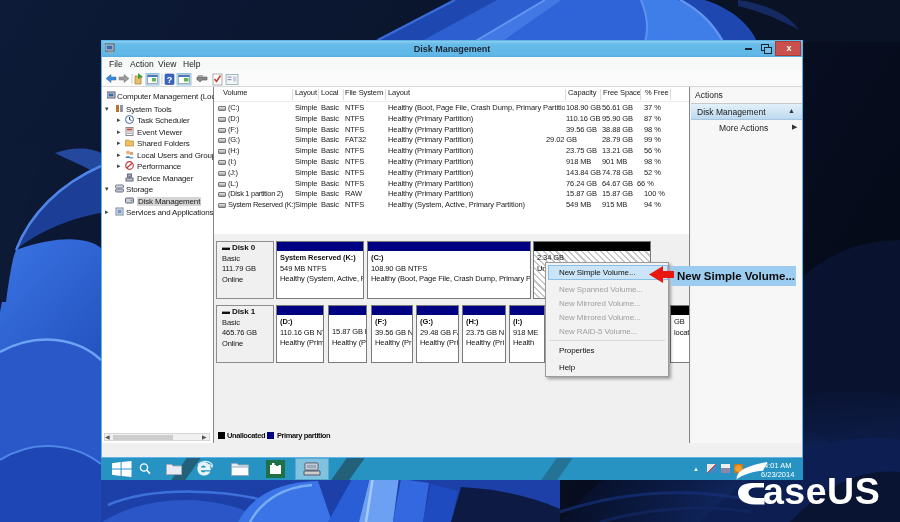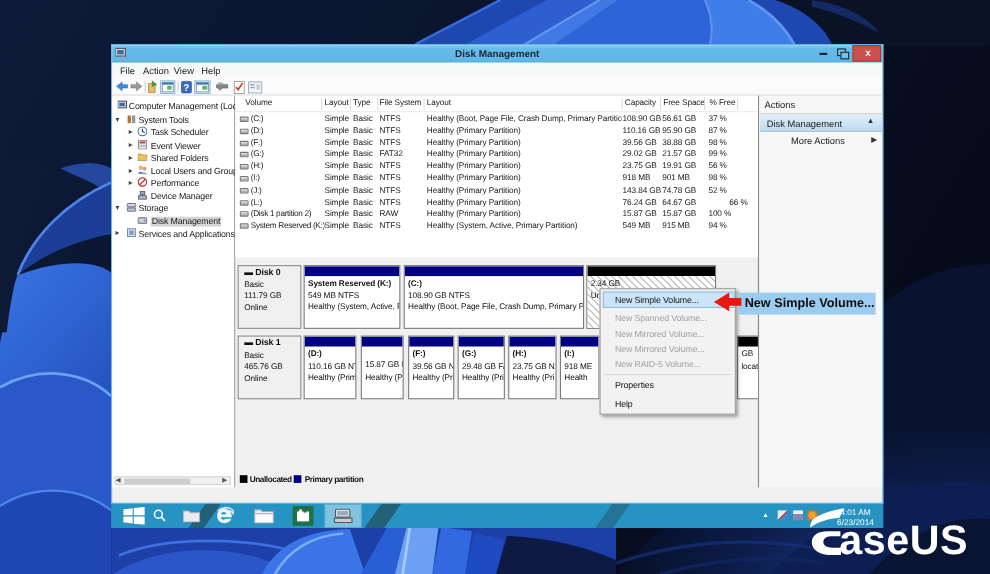--- a/index.html
+++ b/index.html
@@ -250,21 +250,21 @@
     </div>
 
     <div class="abs" style="left:3px;top:393px;width:106px;height:8px;background:#f0f0f0;border:1px solid #d5d5d5"></div>
     <div class="abs" style="left:4px;top:394px;width:7px;height:6px;font-size:6px;color:#555;line-height:6px">◀</div>
     <div class="abs" style="left:101px;top:394px;width:7px;height:6px;font-size:6px;color:#555;line-height:6px">▶</div>
     <div class="abs" style="left:12px;top:394.5px;width:60px;height:5.5px;background:#cdcdcd"></div>
     <div id="center" class="abs"></div>
     <div id="vlist" class="abs">
       <div class="hcell" style="left:9px">Volume</div>
       <div class="hcell" style="left:81px">Layout</div>
-      <div class="hcell" style="left:107px">Type</div>
+      <div class="hcell" style="left:107px">Local</div>
       <div class="hcell" style="left:131px">File System</div>
       <div class="hcell" style="left:174px">Layout</div>
       <div class="hcell" style="left:354px">Capacity</div>
       <div class="hcell" style="left:389px">Free Space</div>
       <div class="hcell" style="left:431px">% Free</div>
       <div class="hsep" style="left:78px"></div>
       <div class="hsep" style="left:104px"></div>
       <div class="hsep" style="left:129px"></div>
       <div class="hsep" style="left:171px"></div>
       <div class="hsep" style="left:351px"></div>
@@ -305,33 +305,33 @@
         <span style="left:388px">38.88 GB</span>
         <span style="left:430px">98 %</span>
       </div>
       <div class="vrow" style="top:48.4px">
         <i class="vicon"></i>
         <span style="left:14px">(G:)</span>
         <span style="left:81px">Simple</span>
         <span style="left:107px">Basic</span>
         <span style="left:131px">FAT32</span>
         <span style="left:174px">Healthy (Primary Partition)</span>
-        <span style="left:352px">29.02 GB</span>
-        <span style="left:388px">21.57 GB</span>
+        <span style="left:332px">29.02 GB</span>
+        <span style="left:388px">28.79 GB</span>
         <span style="left:430px">99 %</span>
       </div>
       <div class="vrow" style="top:59.2px">
         <i class="vicon"></i>
         <span style="left:14px">(H:)</span>
         <span style="left:81px">Simple</span>
         <span style="left:107px">Basic</span>
         <span style="left:131px">NTFS</span>
         <span style="left:174px">Healthy (Primary Partition)</span>
         <span style="left:352px">23.75 GB</span>
-        <span style="left:388px">19.91 GB</span>
+        <span style="left:388px">13.21 GB</span>
         <span style="left:430px">56 %</span>
       </div>
       <div class="vrow" style="top:70px">
         <i class="vicon"></i>
         <span style="left:14px">(I:)</span>
         <span style="left:81px">Simple</span>
         <span style="left:107px">Basic</span>
         <span style="left:131px">NTFS</span>
         <span style="left:174px">Healthy (Primary Partition)</span>
         <span style="left:352px">918 MB</span>
@@ -351,21 +351,21 @@
       </div>
       <div class="vrow" style="top:91.6px">
         <i class="vicon"></i>
         <span style="left:14px">(L:)</span>
         <span style="left:81px">Simple</span>
         <span style="left:107px">Basic</span>
         <span style="left:131px">NTFS</span>
         <span style="left:174px">Healthy (Primary Partition)</span>
         <span style="left:352px">76.24 GB</span>
         <span style="left:388px">64.67 GB</span>
-        <span style="left:449px">66 %</span>
+        <span style="left:423px">66 %</span>
       </div>
       <div class="vrow" style="top:102.4px">
         <i class="vicon"></i>
         <span style="left:14px">(Disk 1 partition 2)</span>
         <span style="left:81px">Simple</span>
         <span style="left:107px">Basic</span>
         <span style="left:131px">RAW</span>
         <span style="left:174px">Healthy (Primary Partition)</span>
         <span style="left:352px">15.87 GB</span>
         <span style="left:388px">15.87 GB</span>

